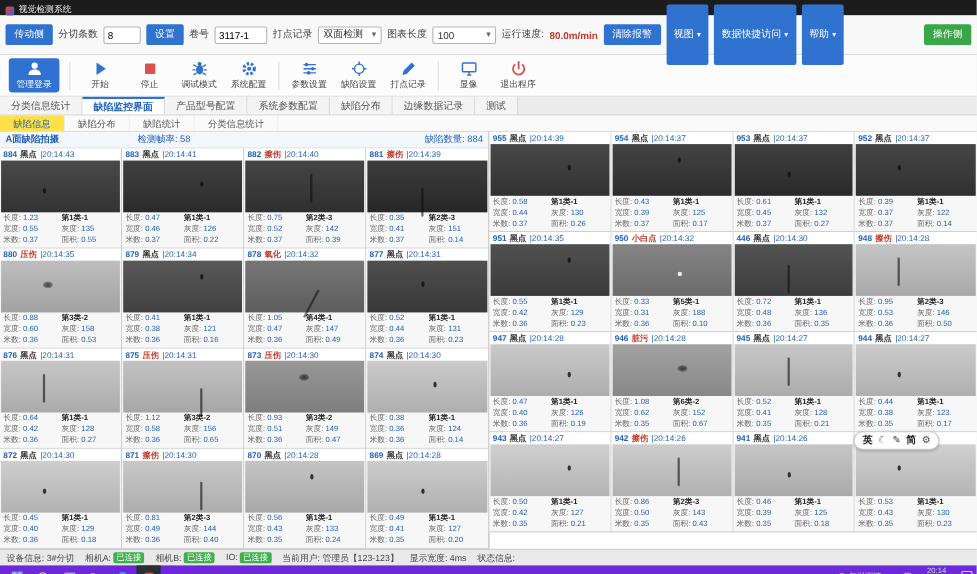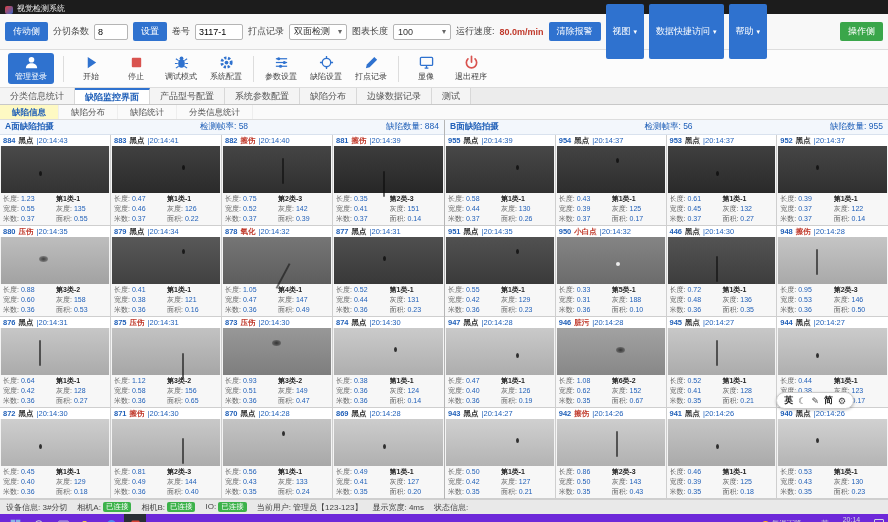--- a/index.html
+++ b/index.html
@@ -31,28 +31,28 @@
 .action-btn.primary{background:#2f72cf;color:#fff;border-radius:3px;padding:2px 7px}
 .action-btn.primary .a-label{color:#fff}
 .vdiv{width:1px;height:26px;background:#ddd}
 
 .tabrow{height:17px;background:#ececec;display:flex;border-bottom:1px solid #c8c8c8;font-size:9px}
 .tab{padding:0 10px;line-height:16px;border-right:1px solid #d8d8d8;color:#555;background:#f4f4f4;cursor:pointer;white-space:nowrap}
 .tab.active{background:#fff;color:#1f5fb8;font-weight:bold;border-top:2px solid #2f72cf;line-height:14px}
 
 .subtabrow{height:15px;background:#fafafa;display:flex;border-bottom:1px solid #ddd;font-size:8.5px}
 .subtab{padding:0 12px;line-height:14px;color:#555;border-right:1px solid #eee;cursor:pointer;white-space:nowrap}
-.subtab.active{color:#1f5fb8;background:#fef9c3;font-weight:bold}
+.subtab.active{color:#1f5fb8;background:#fde047;font-weight:normal}
 
 .content{display:flex;height:379px;background:#fff}
 .panel{width:444px;display:flex;flex-direction:column}
 .panel+.panel{border-left:1px solid #b5b5b5}
 .panel-header{height:15px;display:flex;align-items:center;background:#f3f7fc;border-bottom:1px solid #d9e2ee;color:#1f5fb8;font-size:8.5px;padding:0 5px}
 .panel-title{font-weight:bold;width:120px}
-.panel-stat1{flex:1;text-align:center}
+.panel-stat1{flex:1;text-align:left}
 .panel-stat2{width:116px;text-align:right}
 
 .grid{display:grid;grid-template-columns:repeat(4,1fr);grid-auto-rows:91px}
 .cell{border-right:1px solid #cfcfcf;border-bottom:1px solid #cfcfcf;display:flex;flex-direction:column;background:#f4f4f4;overflow:hidden;cursor:pointer}
 .cell:nth-child(4n){border-right:none}
 .c-head{height:11px;display:flex;align-items:center;gap:3px;padding:0 3px;font-size:7.5px;background:#fff;white-space:nowrap;overflow:hidden}
 .c-id{color:#1f5fb8;font-weight:bold}
 .c-type{font-weight:bold}
 .c-time{color:#1f5fb8}
 .c-img{height:47px;position:relative;margin:0 1px;background-image:linear-gradient(180deg,rgba(255,255,255,.08),rgba(0,0,0,.12))}
@@ -599,25 +599,20 @@
             <div class="col">
               <div class="cls">第1类-1</div>
               <div><span class="lbl">灰度:</span><span class="val">127</span></div>
               <div><span class="lbl">面积:</span><span class="val">0.20</span></div>
             </div>
           </div>
         </div>
       </div>
     </div>
     <div class="panel">
-      <div class="panel-header">
-        <span class="panel-title">B面缺陷拍摄</span>
-        <span class="panel-stat1">检测帧率: 56</span>
-        <span class="panel-stat2">缺陷数量: 955</span>
-      </div>
       <div class="grid">
         <div class="cell">
           <div class="c-head">
             <span class="c-id">955</span>
             <span class="c-type" style="color:#333333">黑点</span>
             <span class="c-time">|20:14:39</span>
           </div>
           <div class="c-img" style="background-color:#383838">
             <div class="mark mk-dot" style="left:65%;top:40%"></div>
           </div>

